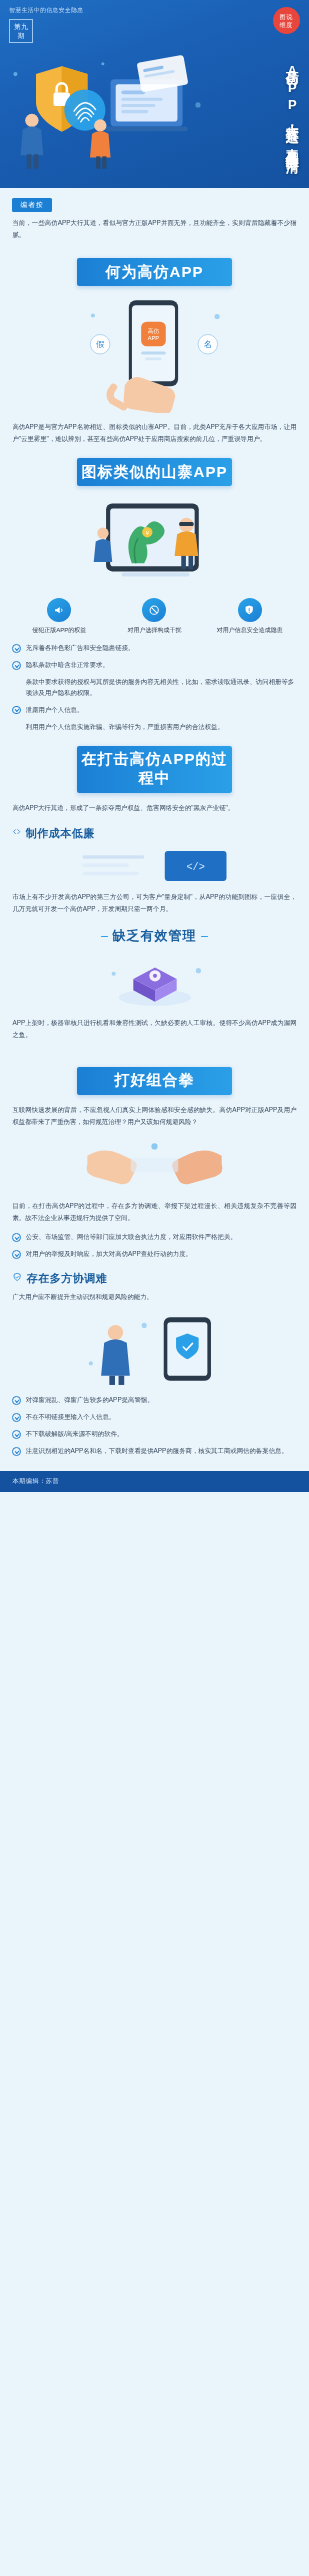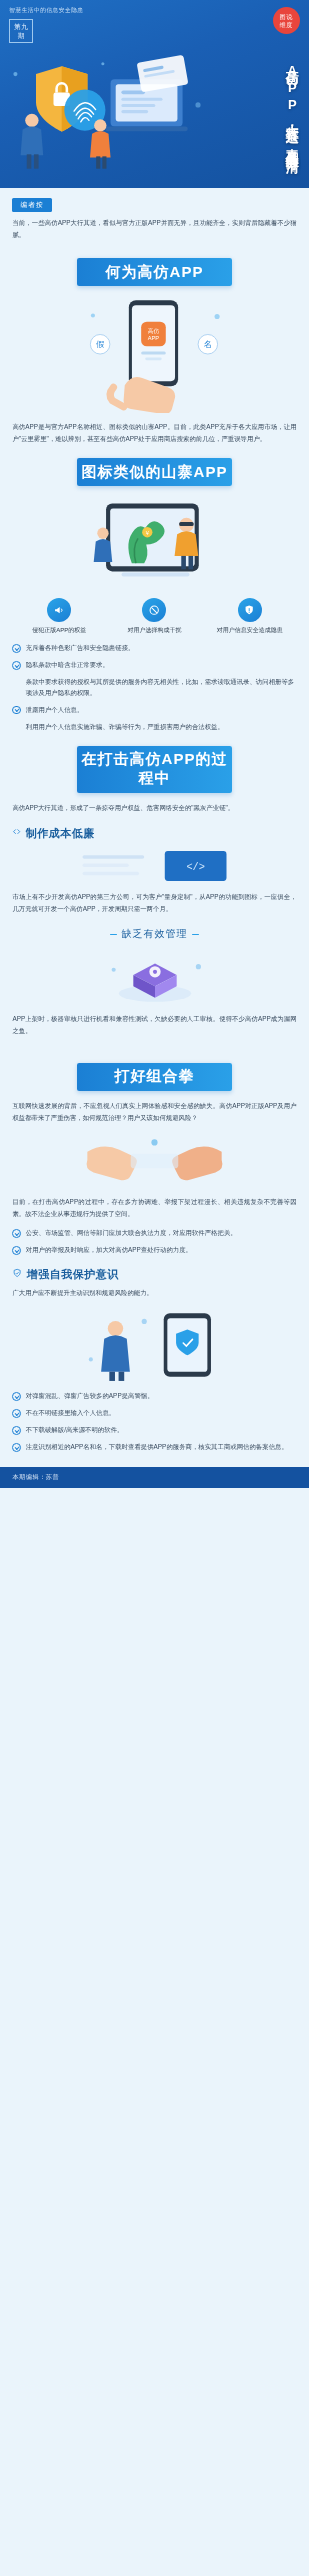--- a/index.html
+++ b/index.html
@@ -90,21 +90,21 @@
   .check-item .ctext { font-size: 6.4px; line-height: 10.8px; color: #36485c; flex: 1; }
 
   
   .sub-head { display: flex; align-items: center; margin: 11.3px 0 5.2px 0; }
   .sub-head .sh-icon { margin-right: 4.1px; }
   .sub-head h3 { font-size: 11px; color: #1b5f9e; font-weight: bold; letter-spacing: 0.5px; }
   .center-head-blue {
     display: flex; align-items: center; justify-content: center; gap: 4.1px;
     margin: 12.4px 0 6.2px 0;
   }
-  .center-head-blue span.txt { font-size: 10px; font-weight: normal; color: #1b5f9e; letter-spacing: 1px; }
+  .center-head-blue span.txt { font-size: 13px; font-weight: bold; color: #1b5f9e; letter-spacing: 1px; }
   .bar { width: 7.2px; height: 1.5px; background: #2aa0e8; border-radius: 1px; }
 
   .footer {
     margin-top: 13.4px; background: #1452a0; color: #dce9f8;
     font-size: 6.2px; padding: 6.2px 12.4px; letter-spacing: 0.5px;
   }
 </style>
 </head>
 <body>
 
@@ -347,21 +347,21 @@
   </div>
 
   <div class="section">
     <div class="sub-head" style="justify-content:flex-start">
       <span class="sh-icon">
         <svg width="10.3" height="10.3" viewBox="0 0 24 24">
             <path d="M12 3l7 2.5v6c0 4.5-7 8.5-7 8.5s-7-4-7-8.5v-6z" fill="none" stroke="#1b7fd4" stroke-width="1.8"></path>
             <path d="M8.8 12l2.3 2.3 4.3-4.6" fill="none" stroke="#1b7fd4" stroke-width="1.8"></path>
           </svg>
       </span>
-      <h3>增强自我保护意识</h3>
+      <h3>存在多方协调难</h3>
     </div>
     <p class="para">广大用户应不断提升主动识别和规避风险的能力。</p>
 
     <svg class="illus" width="155" height="77" viewBox="0 0 300 150">
       <rect x="168" y="14" width="92" height="124" rx="12" fill="#2b3a4a"></rect>
       <rect x="175" y="24" width="78" height="104" rx="6" fill="#eaf4fd"></rect>
       <path d="M214 46 l22 8 v18c0 14-22 24-22 24s-22-10-22-24V54z" fill="#2aa0e8"></path>
       <path d="M206 72 l6 6 12-13" fill="none" stroke="#fff" stroke-width="3" stroke-linecap="round"></path>
       <circle cx="74" cy="44" r="15" fill="#f6c9a6"></circle>
       <path d="M52 64 q22 -14 44 0 l6 64 h-56z" fill="#2f6fb8"></path>

